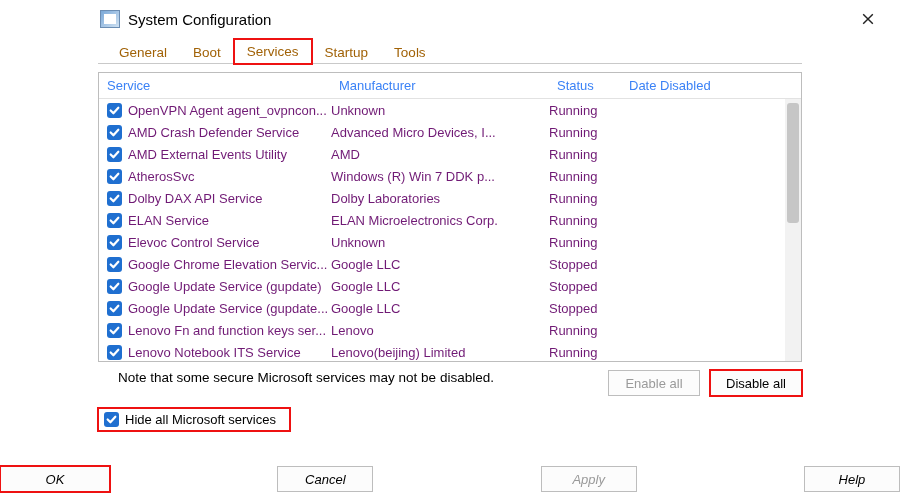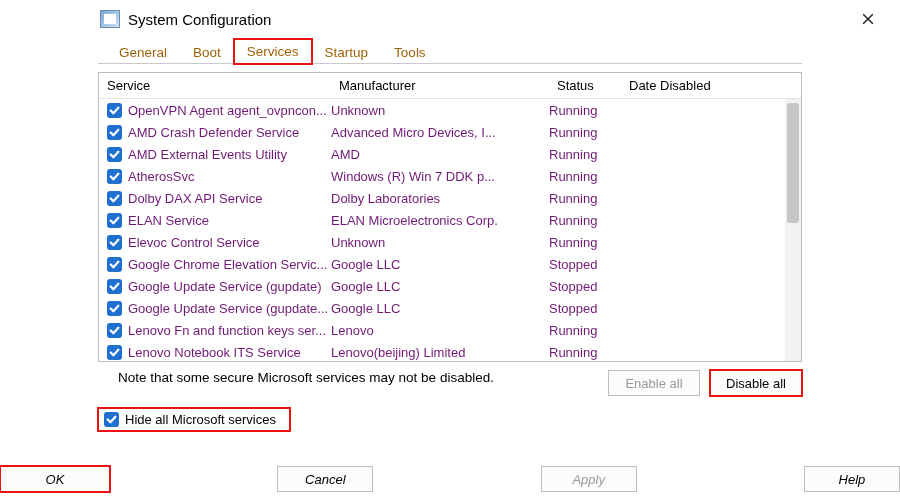--- a/index.html
+++ b/index.html
@@ -77,21 +77,21 @@
     height: 290px;
     position: relative;
     overflow: hidden;
   }
   .list-header {
     display: flex;
     height: 26px;
     align-items: center;
     border-bottom: 1px solid #e2e2e2;
     font-size: 13px;
-    color: #000000;
+    color: #3b82f6;
   }
   .col { padding: 0 8px; overflow:hidden; white-space:nowrap; text-overflow:ellipsis; }
   .col-service { width: 232px; }
   .col-mfr { width: 218px; }
   .col-status { width: 72px; }
   .col-date { flex: 1; }
   .list-body {
     position: absolute;
     top: 26px; bottom: 0; left: 0; right: 16px;
     overflow: hidden;

